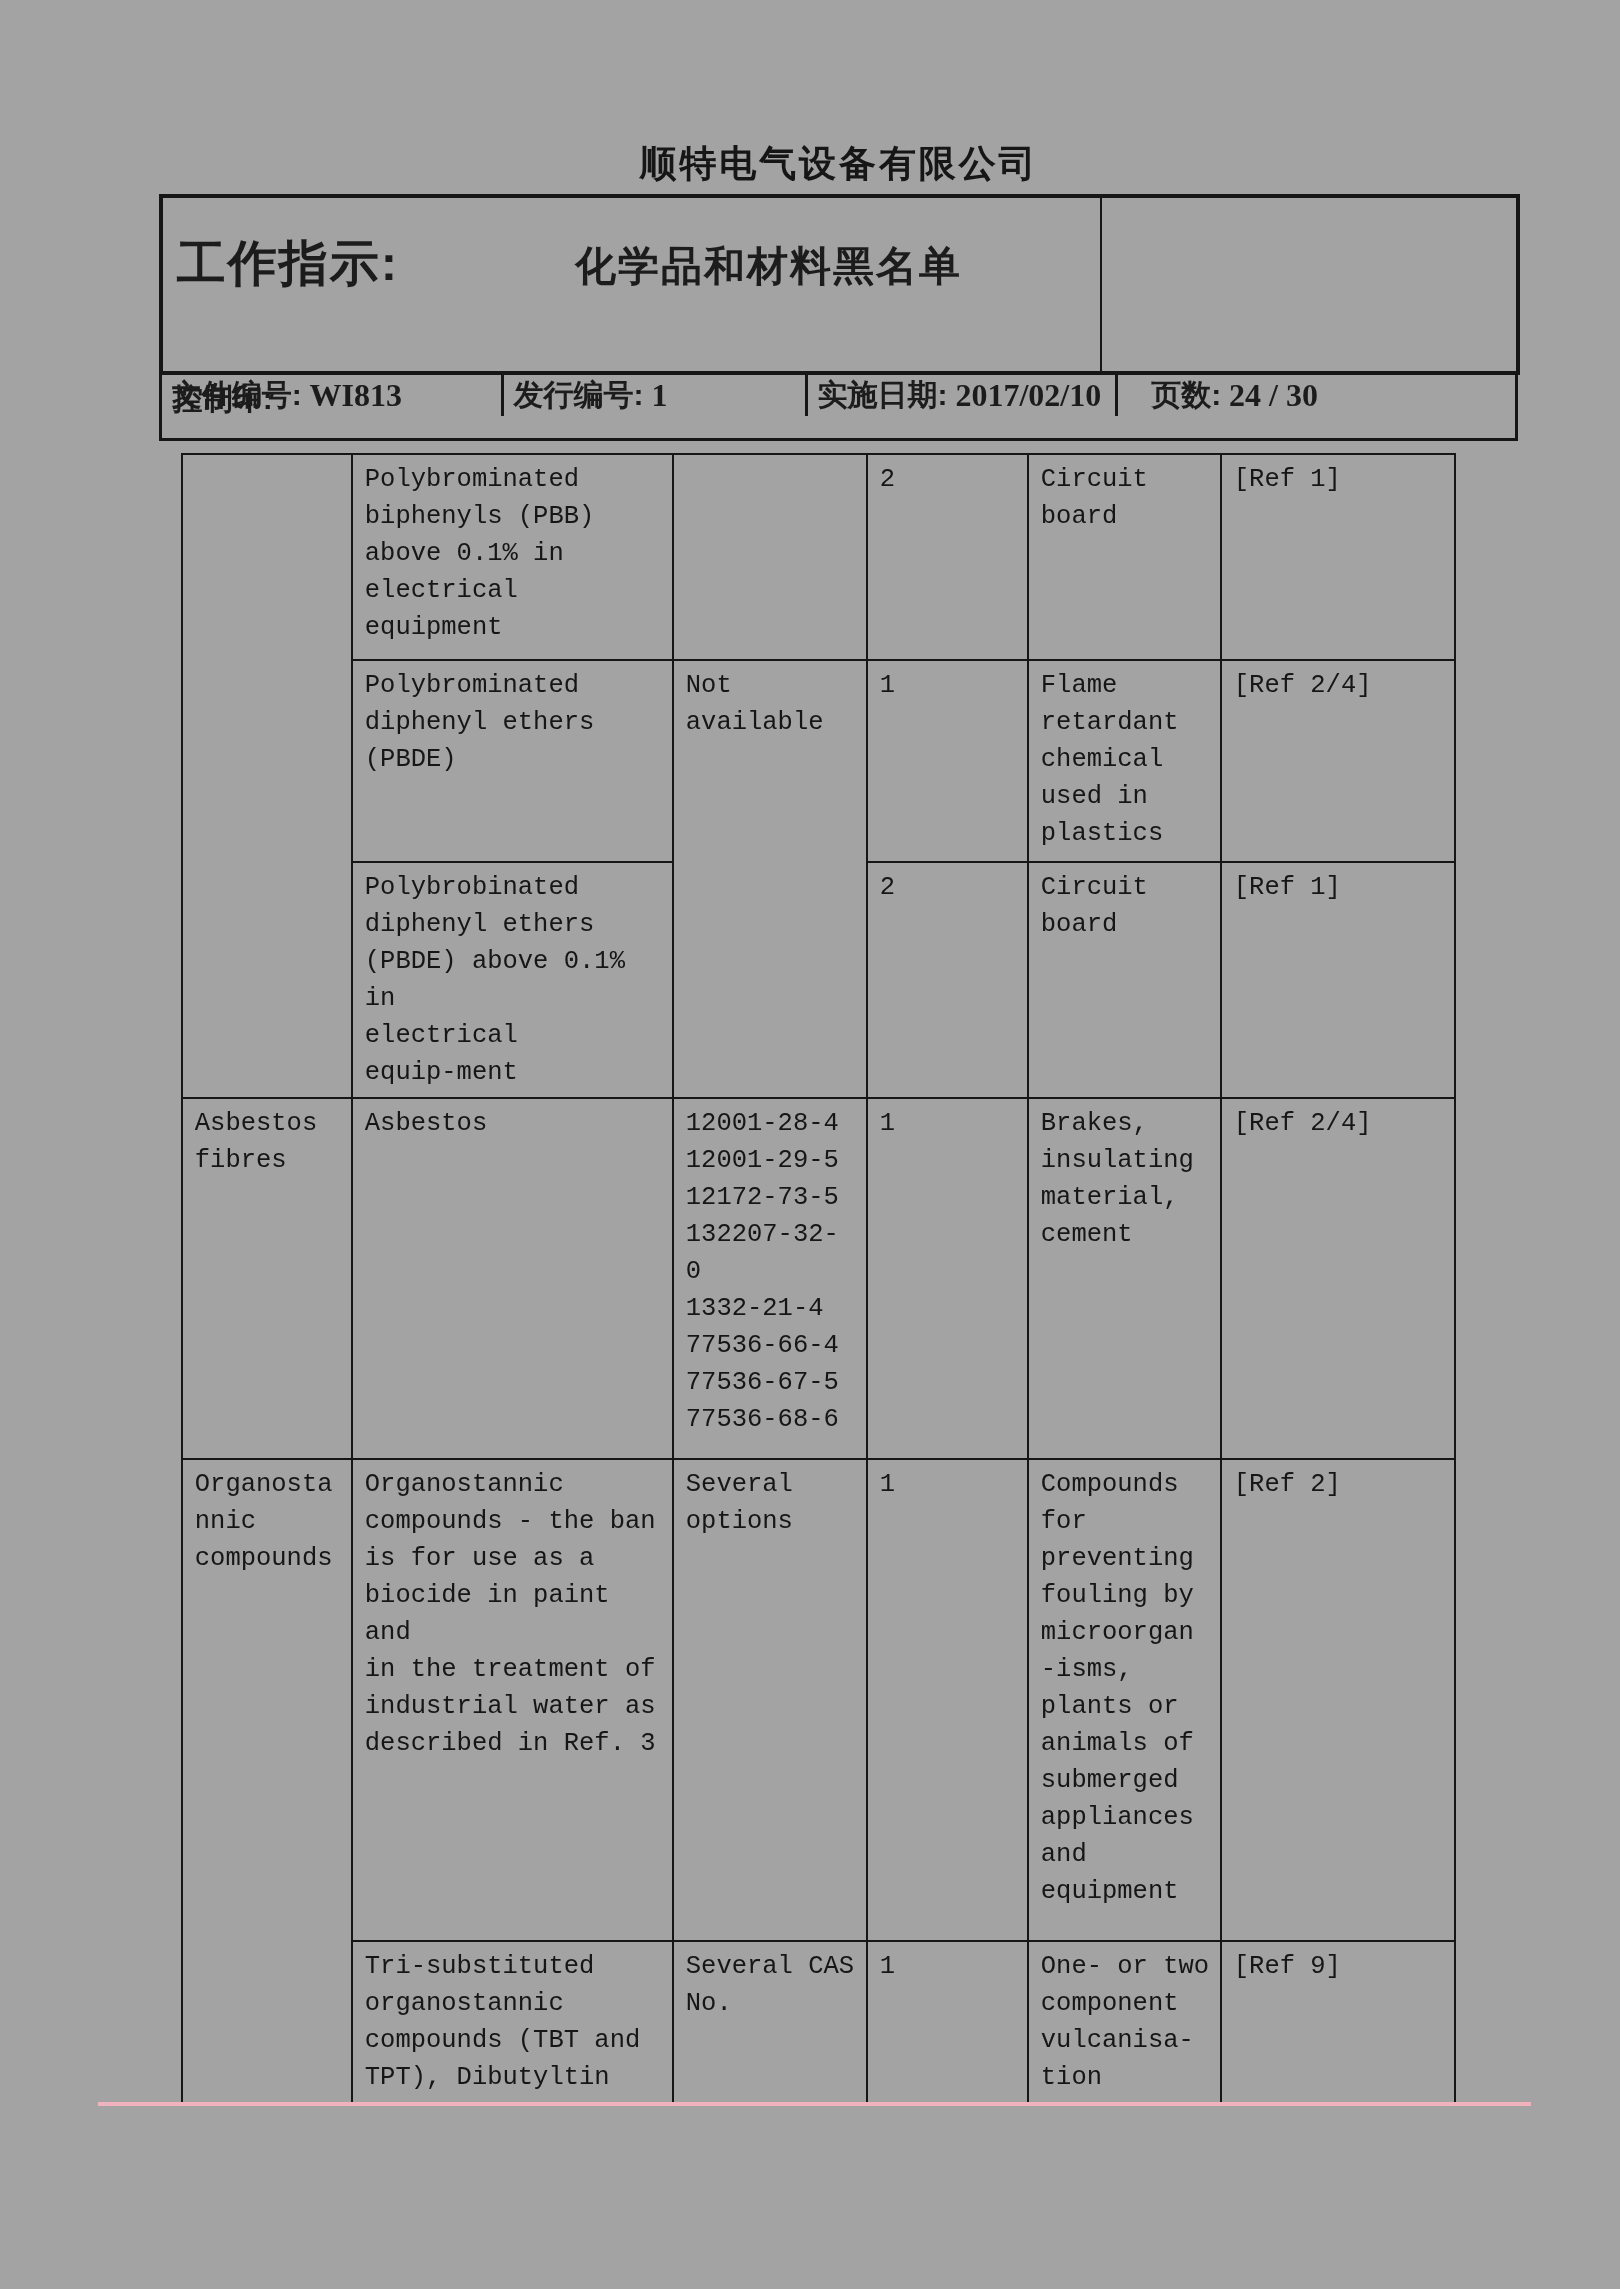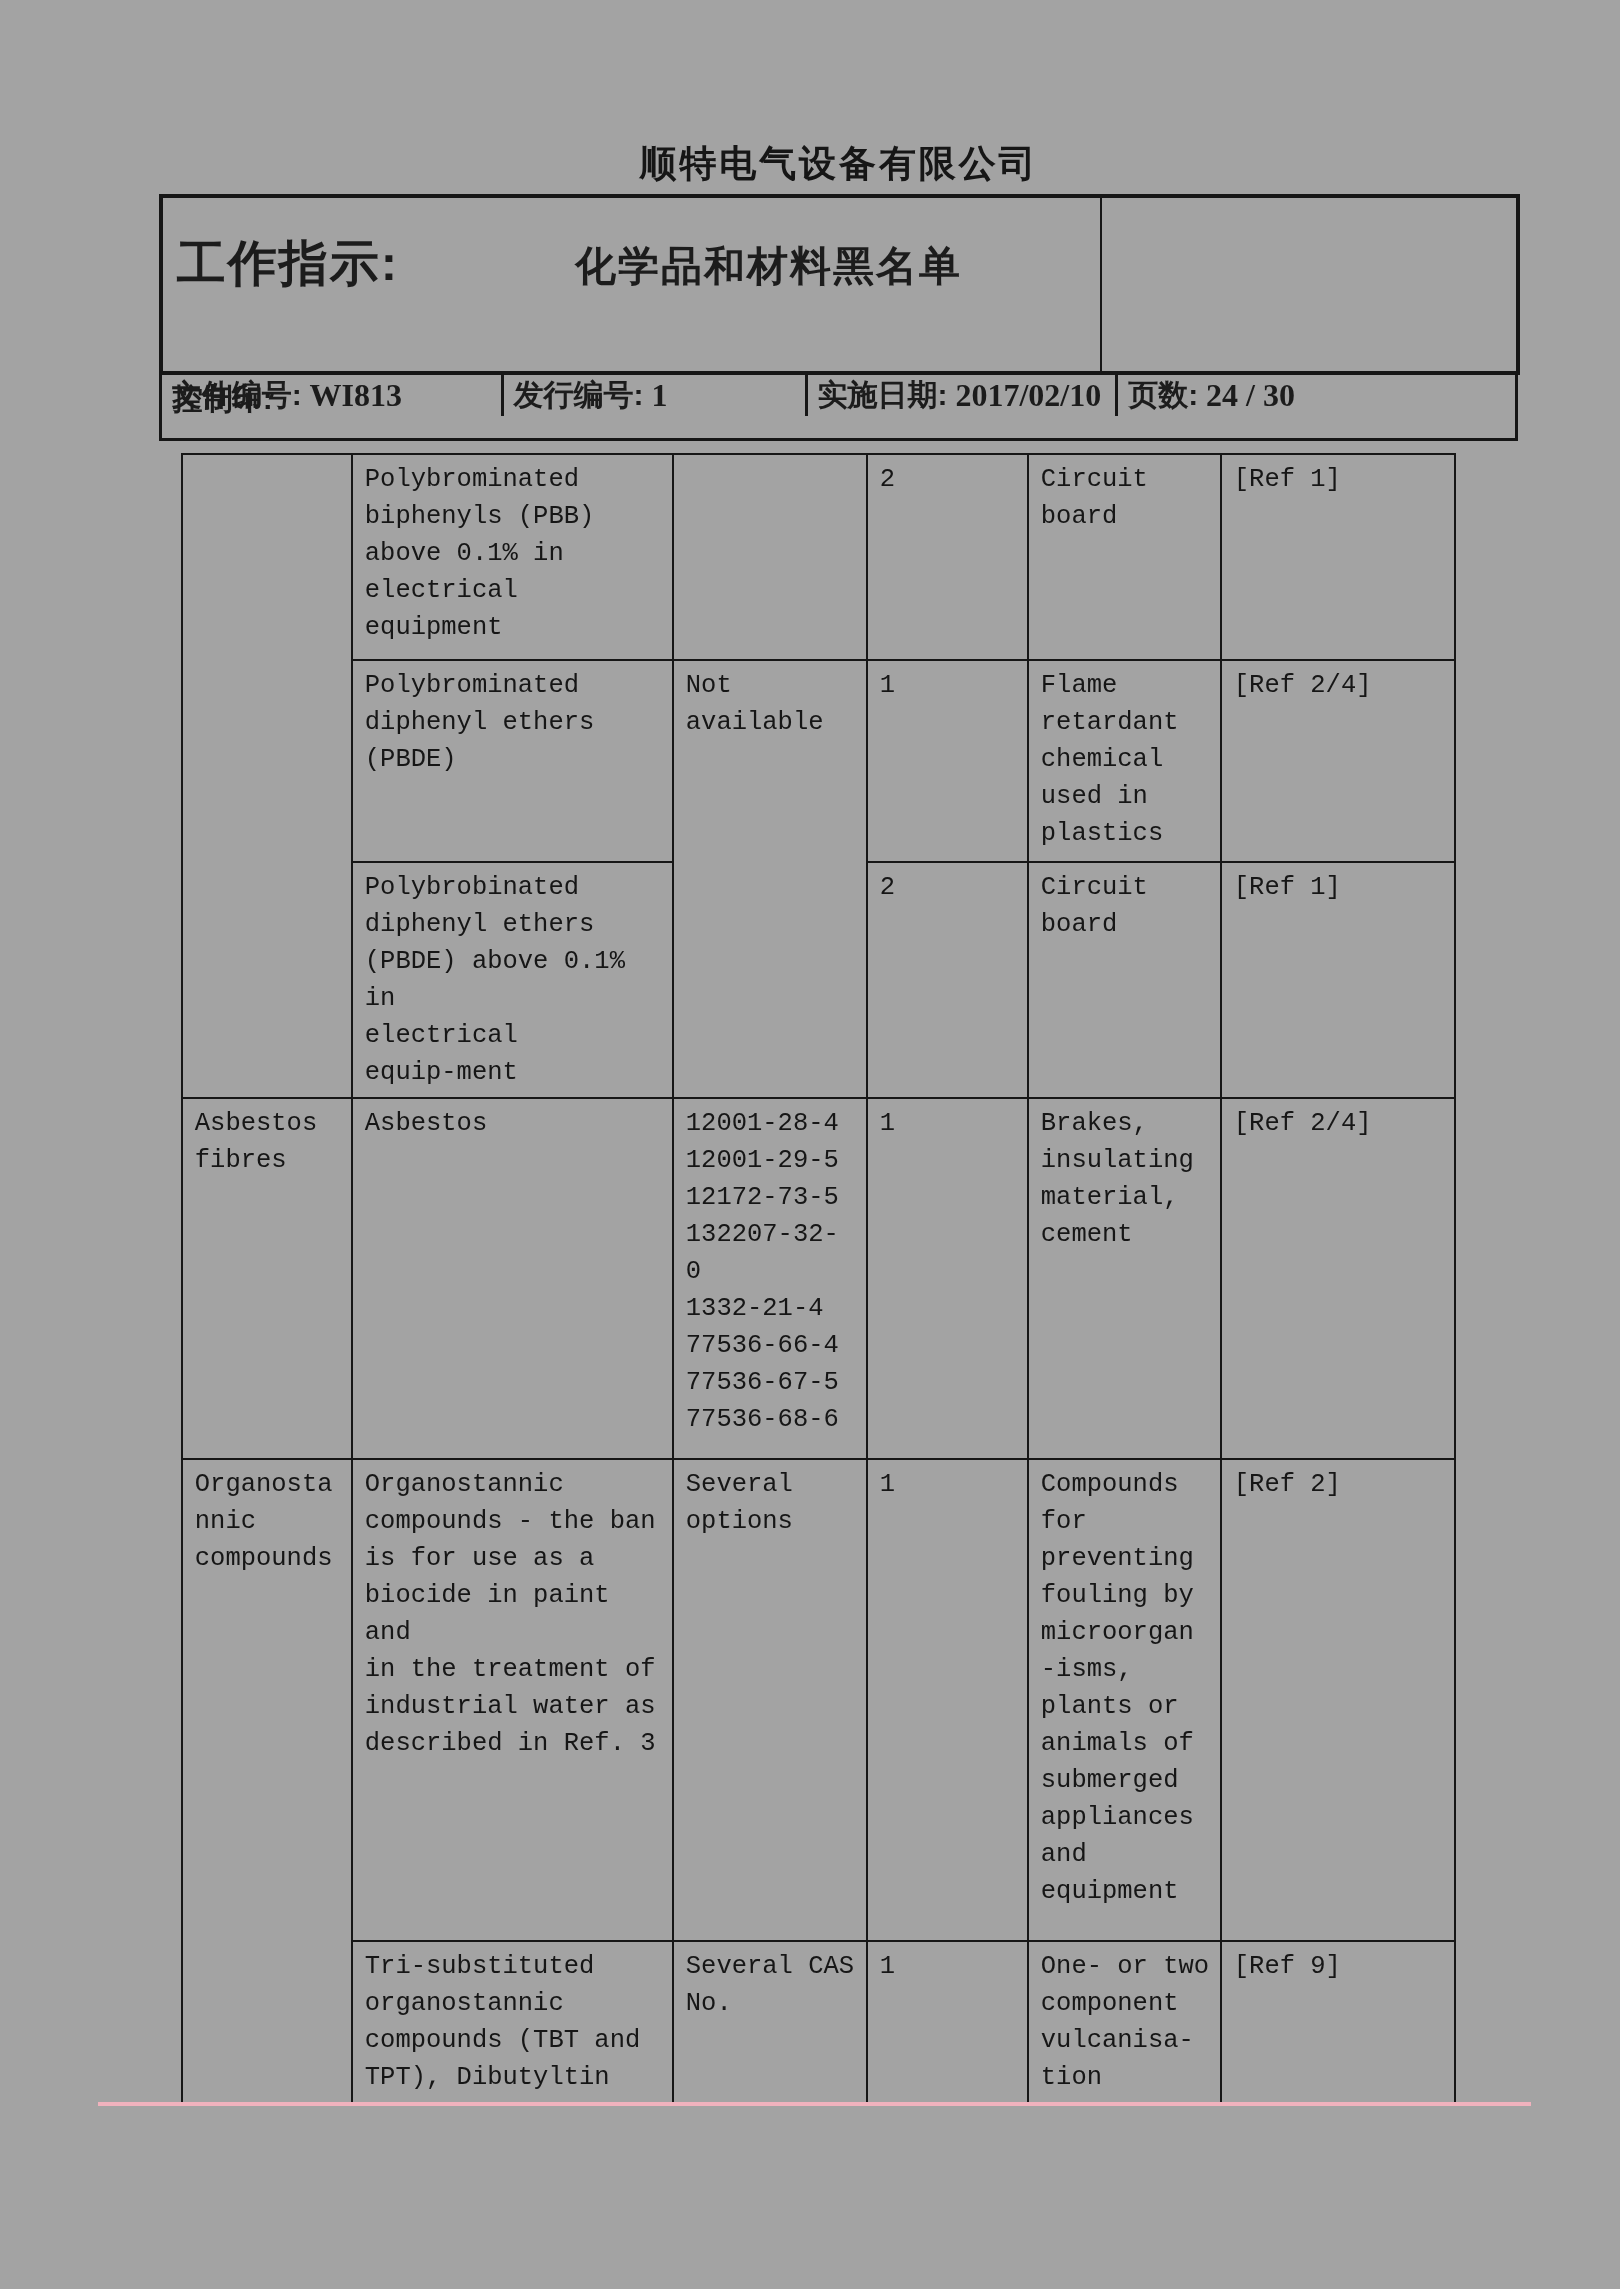--- a/index.html
+++ b/index.html
@@ -78,21 +78,21 @@
     display:flex;
     align-items:flex-start;
   }
   .info-cell{
     display:flex;
     align-items:center;
     padding-left:9.8px;
     border-right:3.9px solid #161616;
     white-space:nowrap;
   }
-  .info-cell:last-child{border-right:none;}
+  .info-cell:last-child{border-right:none;margin-left:23px;}
   .info-cell .lbl{
     font-size:30px;
     font-weight:700;
   }
   .info-cell .val{
     font-family:"Liberation Serif", serif;
     font-size:32px;
     font-weight:700;
     margin-left:7.8px;
   }

